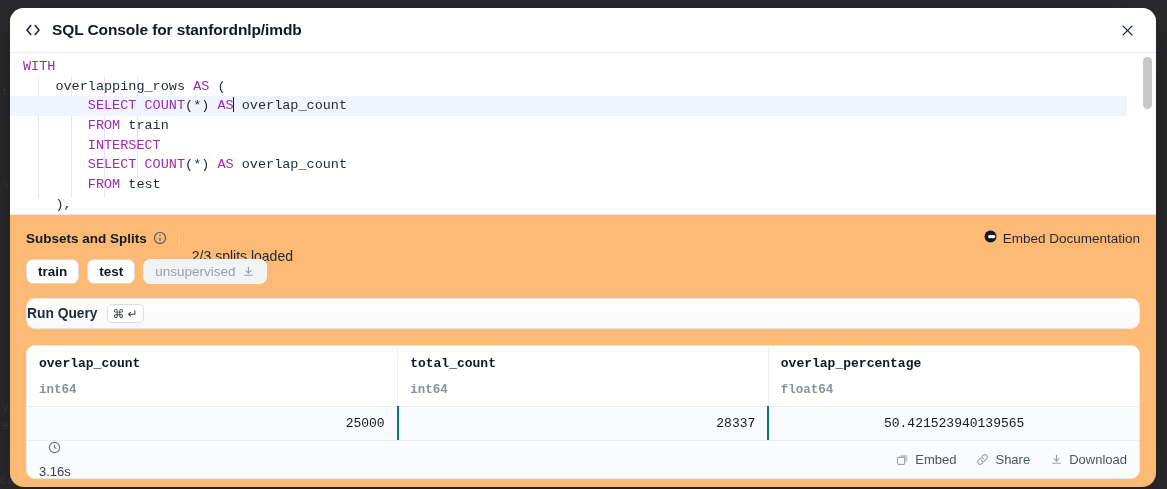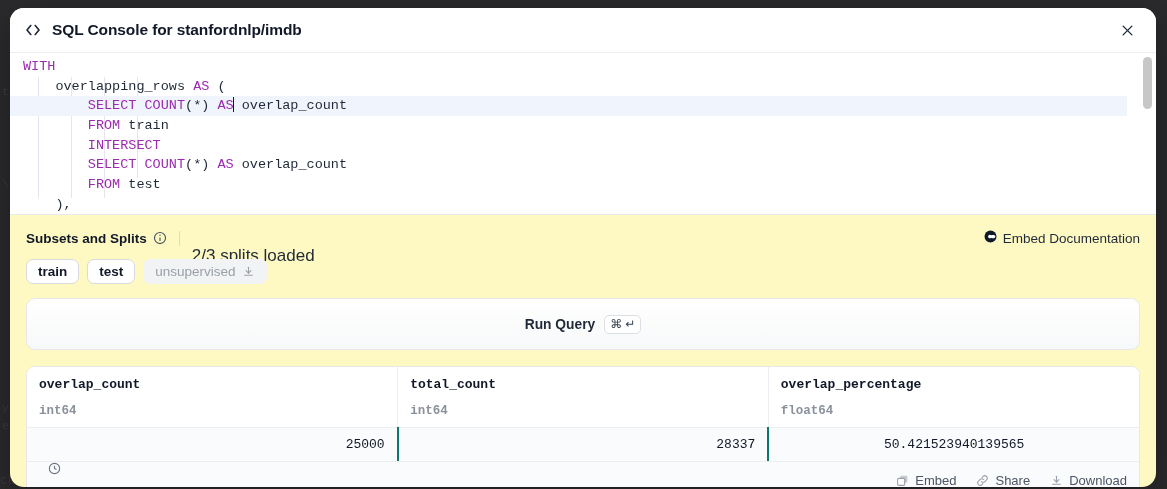--- a/index.html
+++ b/index.html
@@ -42,21 +42,21 @@
     white-space: nowrap;
   }
 
   
   .modal {
     position: absolute;
     left: 10px;
     top: 8px;
     width: 1146px;
     height: 479px;
-    background: #fef9c3;
+    background: #fdba74;
     border-radius: 14px;
     box-shadow: 0 10px 38px rgba(0,0,0,.35);
     overflow: hidden;
     display: flex;
     flex-direction: column;
   }
 
   
   .modal-header {
     height: 44px;
@@ -192,21 +192,21 @@
     display: flex;
     align-items: center;
   }
   .vdiv {
     width: 1px;
     height: 15px;
     background: #d6d9de;
     margin: 0 12px;
   }
   .splits-loaded {
-    font-size: 17px;
+    font-size: 14px;
     color: #1f2937;
     margin-top: 35px;
   }
   .duckdb-link {
     margin-left: auto;
     display: flex;
     align-items: center;
     gap: 6px;
     font-size: 13.5px;
     color: #1f2937;
@@ -240,27 +240,27 @@
     background: #f2f3f5;
     border: 1px solid #f2f3f5;
     color: #9aa0a8;
     font-weight: normal;
   }
 
   
   .run-query {
     flex: 0 0 auto;
     margin: 14px 16px 0 16px;
-    height: 52px;
+    height: 31px;
     border: 1px solid #e6e8eb;
     border-radius: 9px;
     background: linear-gradient(180deg,#ffffff 0%,#f7f8f9 100%);
     display: flex;
     align-items: center;
-    justify-content: center;
+    justify-content: flex-start;
     gap: 9px;
     cursor: pointer;
   }
   .run-query-label {
     font-size: 13.8px;
     font-weight: bold;
     color: #1f2937;
   }
   .kbd {
     height: 19px;

